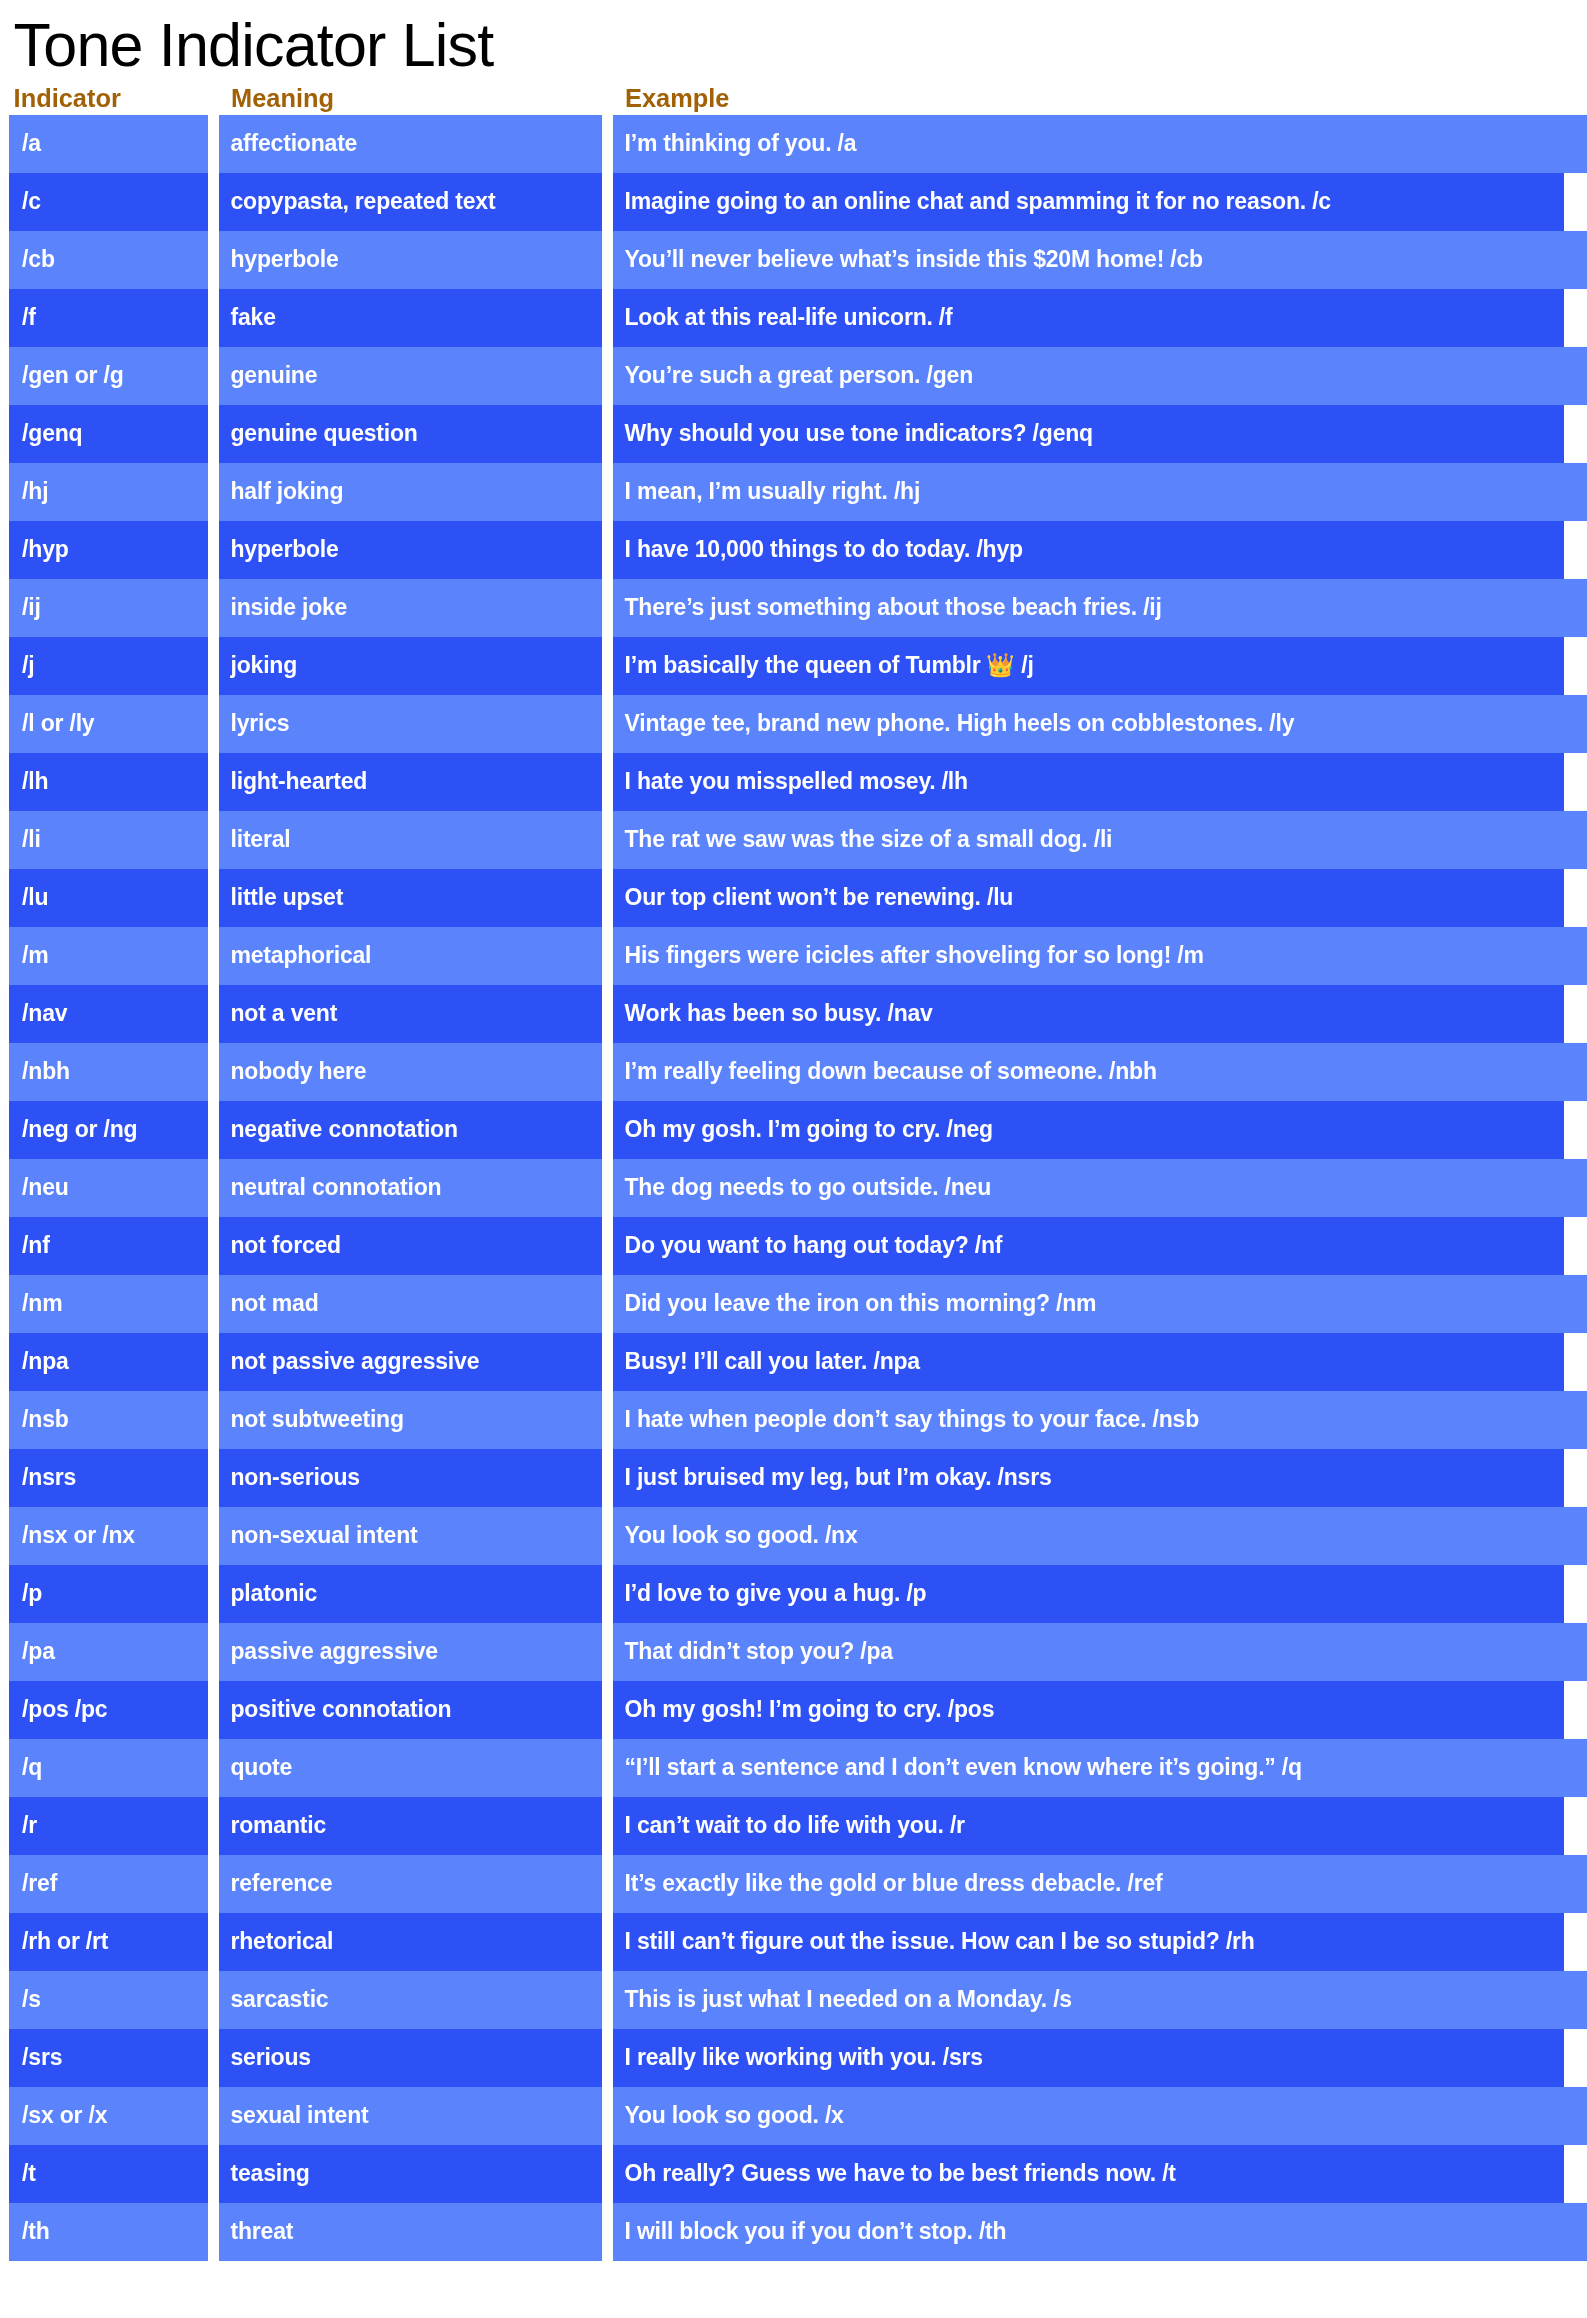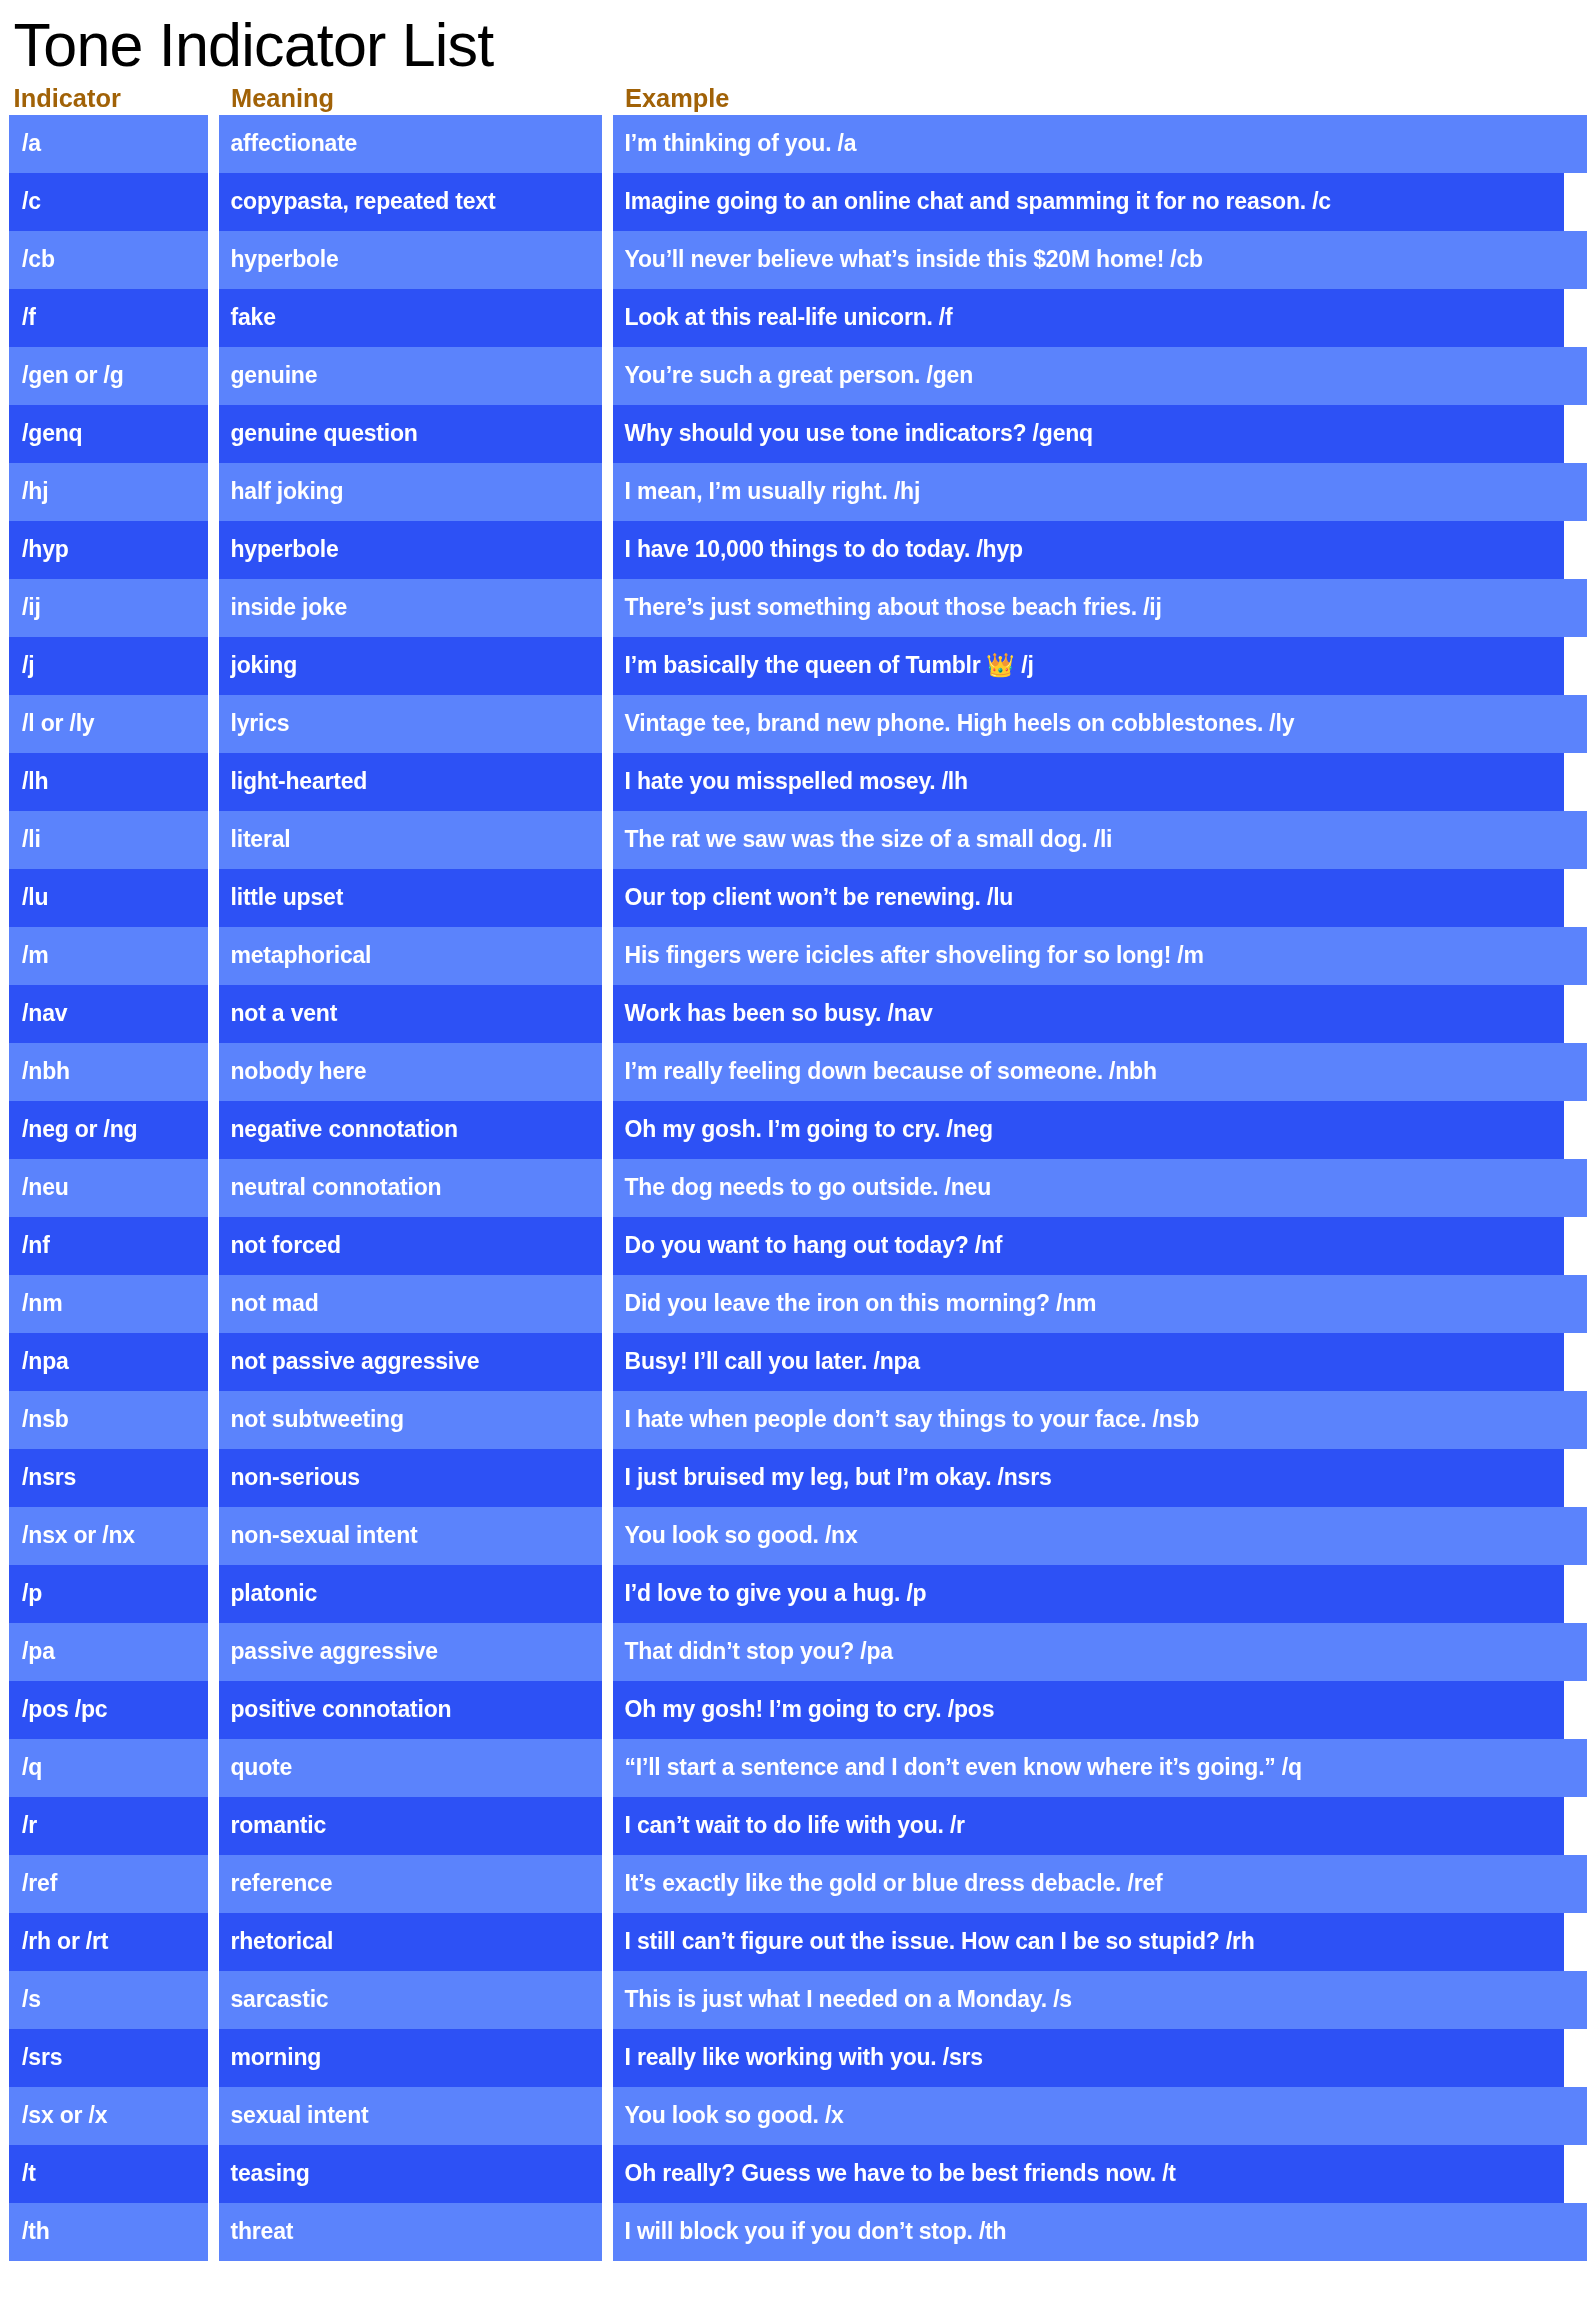--- a/index.html
+++ b/index.html
@@ -345,21 +345,21 @@
         <div class="tone-row band-light">
           <div class="cell cell-ind">/s</div>
           <div class="gap"></div>
           <div class="cell cell-mean">sarcastic</div>
           <div class="gap"></div>
           <div class="cell cell-ex">This is just what I needed on a Monday. /s</div>
         </div>
         <div class="tone-row band-dark">
           <div class="cell cell-ind">/srs</div>
           <div class="gap"></div>
-          <div class="cell cell-mean">morning</div>
+          <div class="cell cell-mean">serious</div>
           <div class="gap"></div>
           <div class="cell cell-ex">I really like working with you. /srs</div>
         </div>
         <div class="tone-row band-light">
           <div class="cell cell-ind">/sx or /x</div>
           <div class="gap"></div>
           <div class="cell cell-mean">sexual intent</div>
           <div class="gap"></div>
           <div class="cell cell-ex">You look so good. /x</div>
         </div>

